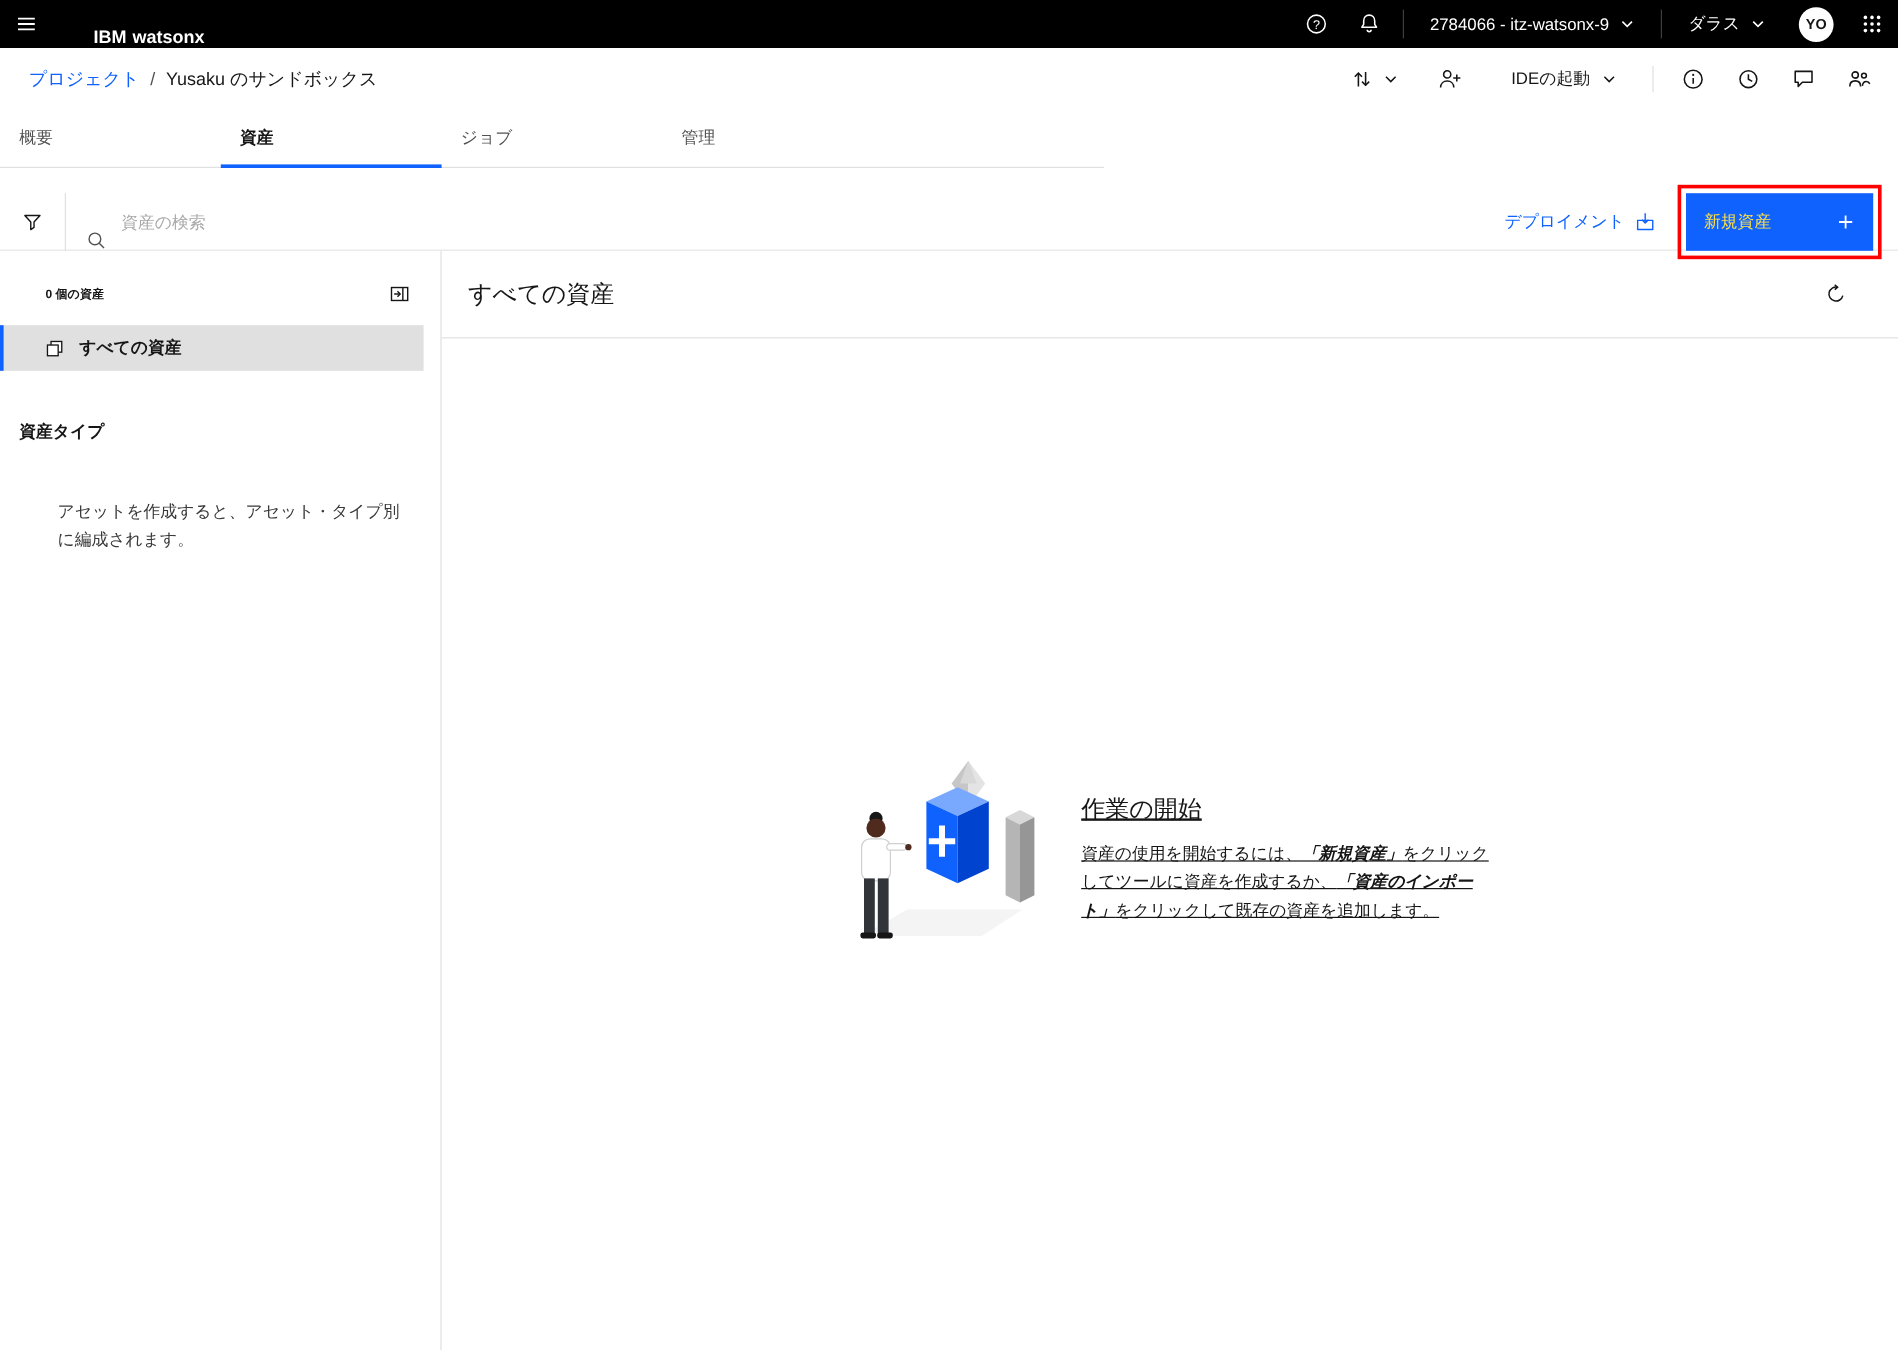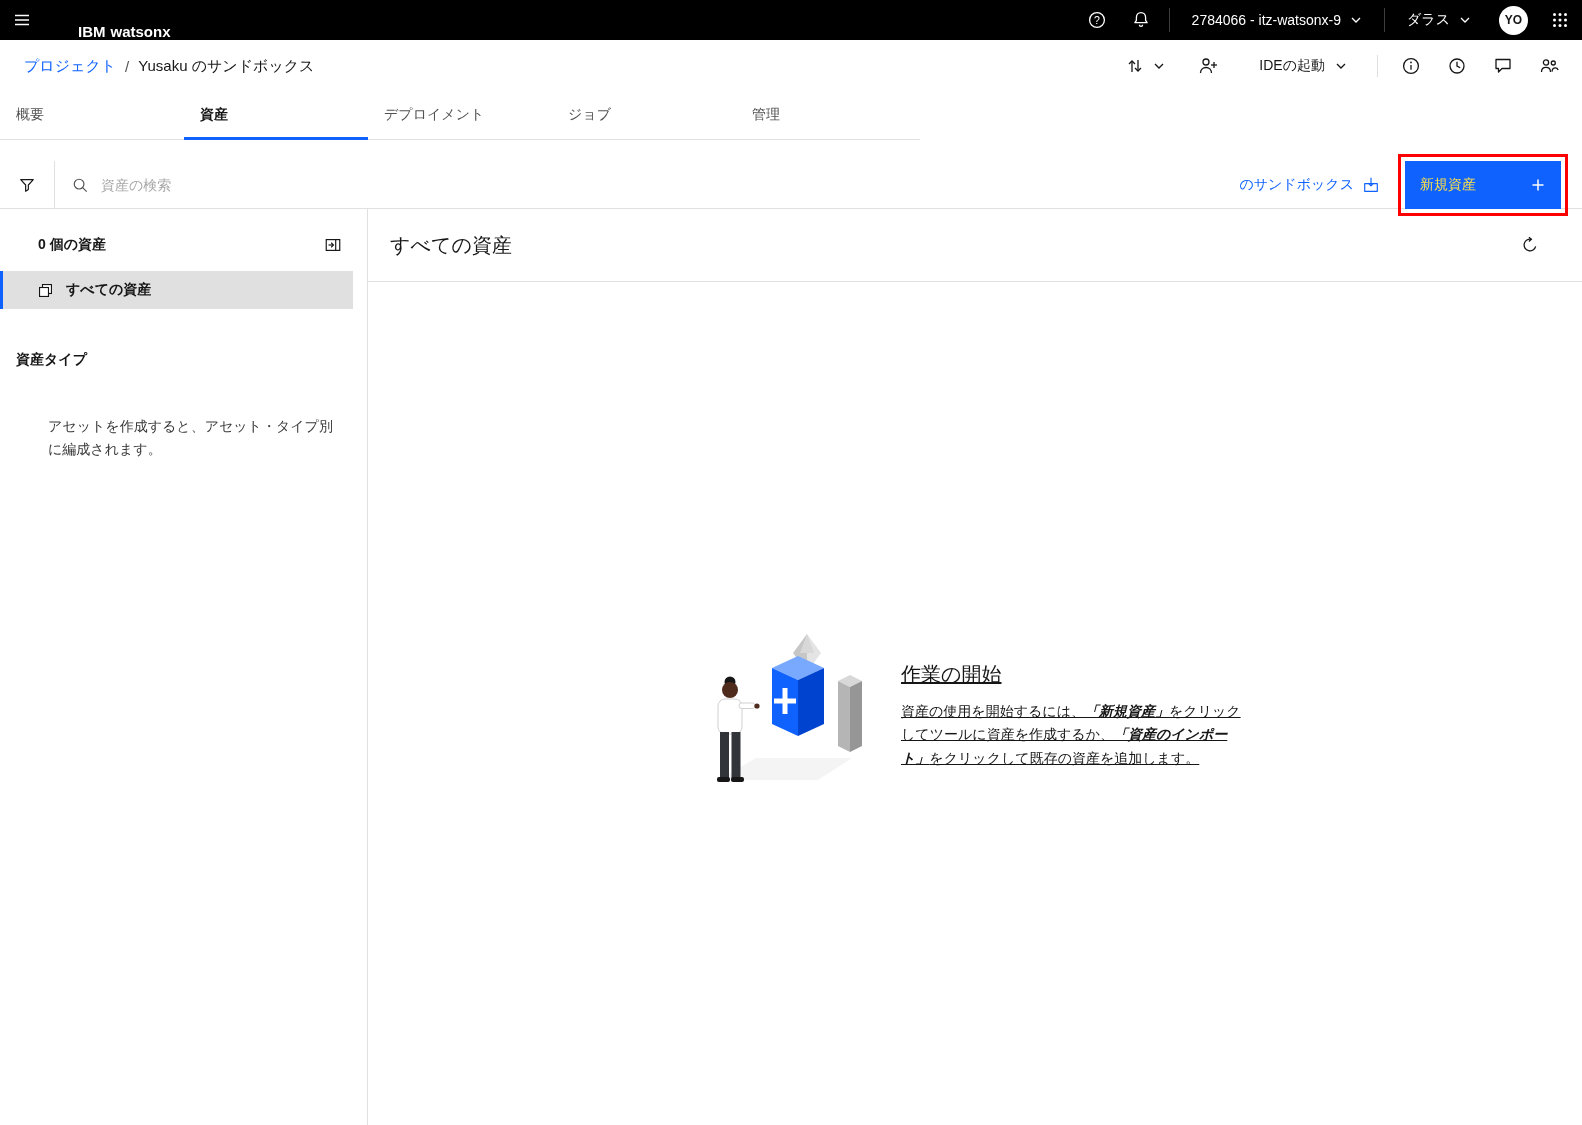--- a/index.html
+++ b/index.html
@@ -42,33 +42,33 @@
   
   .tabs{display:flex;width:920px;height:48px;border-bottom:1px solid var(--border);}
   .tab{width:184px;display:flex;align-items:center;padding-left:16px;font-size:14px;color:var(--text-secondary);cursor:pointer;border-bottom:3px solid transparent;margin-bottom:-1px;}
   .tab.active{color:var(--text);font-weight:700;border-bottom-color:var(--accent);}
   .tabs-spacer{height:21px;background:#fff;}
 
   
   .asset-toolbar{height:48px;display:flex;align-items:center;border-bottom:1px solid var(--border);padding-right:14px;background:#fff;}
   .asset-toolbar .filter-btn{width:54px;height:48px;color:var(--text);}
   .tb-vdiv{width:1px;height:48px;background:var(--border);}
-  .search-wrap{display:flex;align-items:center;flex:1;height:48px;padding-left:16px;gap:12px;color:var(--text-secondary);}
+  .search-wrap{display:flex;align-items:flex-end;flex:1;height:48px;padding-left:16px;gap:12px;color:var(--text-secondary);}
   .search-input{border:none;outline:none;font-size:14px;flex:1;height:100%;color:var(--text);background:transparent;font-family:inherit;}
   .search-input::placeholder{color:#a8a8a8;}
   .toolbar-right{display:flex;align-items:center;gap:18px;}
   .import-link{display:flex;align-items:center;gap:8px;color:var(--accent);font-size:14px;text-decoration:none;cursor:pointer;white-space:nowrap;}
   .annotation-box{border:3px solid var(--highlight);padding:4px;}
   .btn-primary{height:48px;width:156px;background:var(--accent);color:#fde047;border:none;display:flex;align-items:center;justify-content:space-between;padding:0 15px;font-size:14px;cursor:pointer;white-space:nowrap;}
 
   
   .content{display:flex;height:916px;background:#fff;}
   .sidebar{width:368px;border-right:1px solid var(--border);padding-top:24px;flex-shrink:0;}
   .sidebar-head{display:flex;align-items:center;justify-content:space-between;padding:0 22px 0 38px;margin-bottom:14px;}
-  .sidebar-count{font-weight:700;font-size:14px;}
+  .sidebar-count{font-weight:700;font-size:10px;}
   .sidebar-item{height:38px;width:353px;display:flex;align-items:center;gap:12px;padding-left:37px;font-size:14px;cursor:pointer;}
   .sidebar-item.selected{background:var(--selected);border-left:3px solid var(--accent);padding-left:34px;font-weight:600;}
   .sidebar-type-heading{font-size:14px;font-weight:700;margin:42px 0 0 16px;}
   .sidebar-hint{margin:46px 16px 0 48px;width:296px;font-size:14px;line-height:1.65;color:#393939;}
 
   .main{flex:1;display:flex;flex-direction:column;}
   .main-head{height:73px;display:flex;align-items:center;padding:0 34px 0 22px;border-bottom:1px solid var(--border);}
   .main-title{font-size:20px;font-weight:400;}
   .refresh-btn{margin-left:auto;width:36px;height:36px;color:var(--text);}
 
@@ -202,23 +202,20 @@
       </button>
     </div>
   </div>
 
   <nav class="tabs">
     <div class="tab">
         <span>概要</span>
       </div>
     <div class="tab active">
         <span>資産</span>
-      </div>
-    <div class="tab">
-        <span>デプロイメント</span>
       </div>
     <div class="tab">
         <span>ジョブ</span>
       </div>
     <div class="tab">
         <span>管理</span>
       </div>
   </nav>
   <div class="tabs-spacer"></div>
 
@@ -231,21 +228,21 @@
     <div class="tb-vdiv"></div>
     <div class="search-wrap">
       <svg width="18" height="18" viewBox="0 0 20 20" fill="none" stroke="currentColor" stroke-width="1.3">
         <circle cx="9" cy="9" r="5.4"></circle>
           <line x1="13" y1="13" x2="17.4" y2="17.4"></line>
       </svg>
       <input class="search-input" type="text" placeholder="資産の検索" style="">
     </div>
     <div class="toolbar-right">
       <a class="import-link">
-        <span>のサンドボックス</span>
+        <span>デプロイメント</span>
         <svg width="18" height="18" viewBox="0 0 20 20" fill="none" stroke="currentColor" stroke-width="1.3" stroke-linejoin="round">
           <rect x="3" y="8.5" width="14" height="8.5"></rect>
           <line x1="10" y1="2" x2="10" y2="11"></line>
           <polyline points="7,8 10,11 13,8"></polyline>
         </svg>
       </a>
       <div class="annotation-box">
         <button class="btn-primary">
           <span>新規資産</span>
           <svg width="16" height="16" viewBox="0 0 16 16" stroke="#fff" stroke-width="1.5" fill="none">

